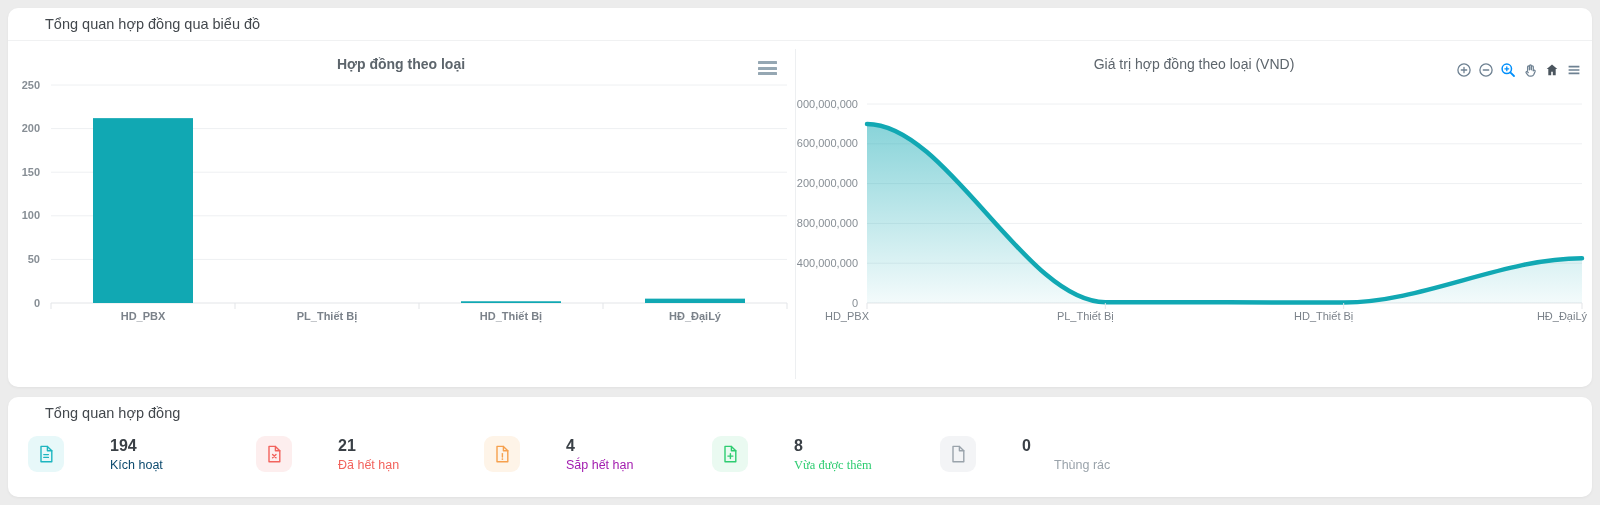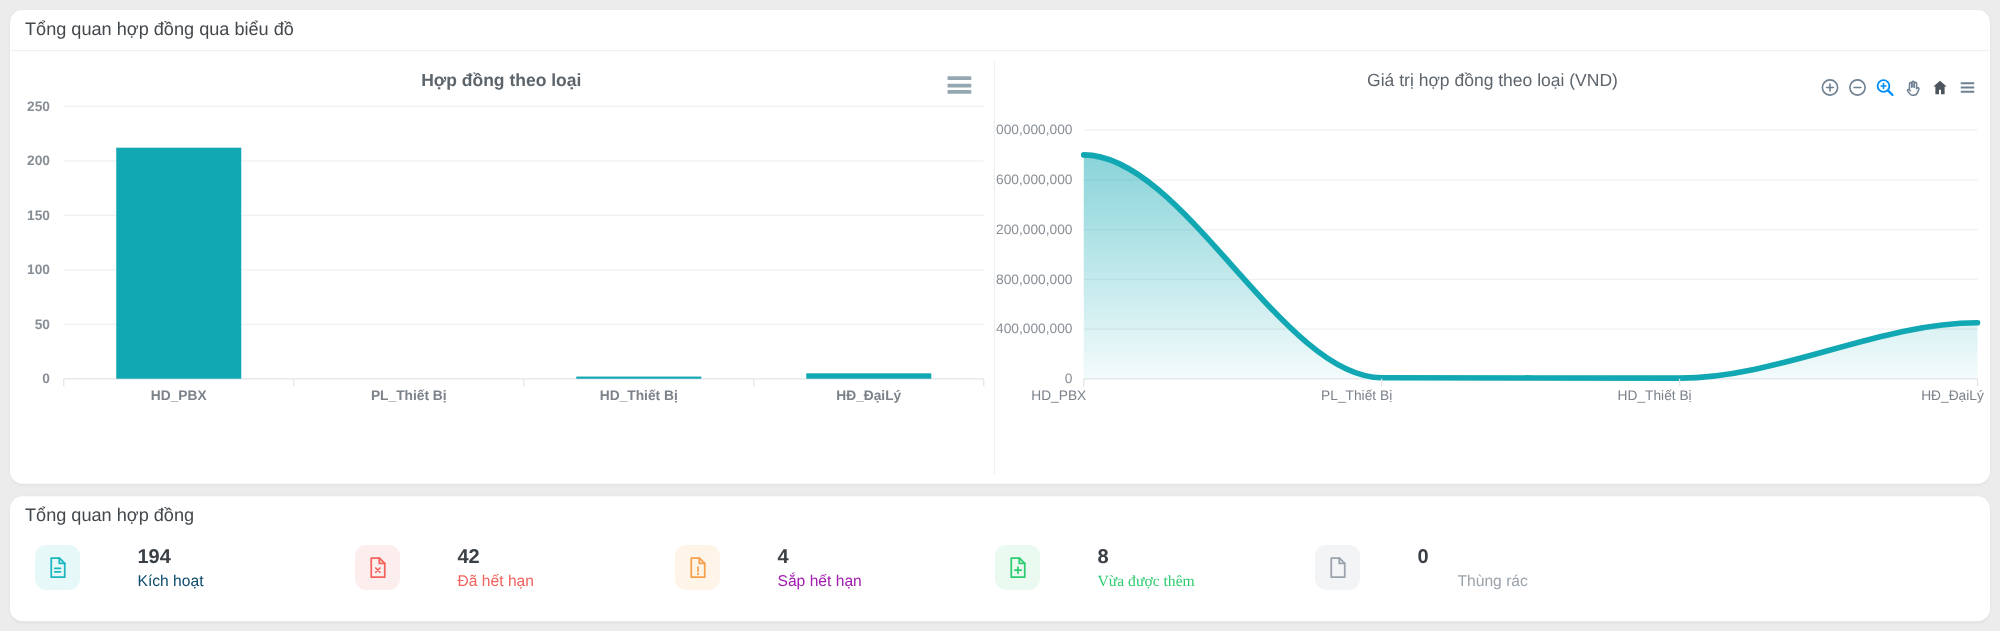--- a/index.html
+++ b/index.html
@@ -2,38 +2,38 @@
 <html><head>
 <meta charset="utf-8">
 <style>
   html,body{margin:0;padding:0;width:1600px;height:505px;overflow:hidden;
     background:#ececec;font-family:"Liberation Sans",sans-serif;}
   .page{position:relative;width:1600px;height:505px;}
   .card{position:absolute;left:8px;width:1584px;background:#ffffff;border-radius:10px;
     box-shadow:0 1px 3px rgba(0,0,0,.05);}
   .top-card{top:8px;height:379px;}
   .bottom-card{top:397px;height:100px;}
-  .card-title{padding:8px 20px 7px 12px;font-size:14.5px;line-height:17px;color:#43484d;font-weight:500;}
+  .card-title{padding:8px 20px 7px 37px;font-size:14.5px;line-height:17px;color:#43484d;font-weight:500;}
   .top-card .card-title{border-bottom:1px solid #f0f1f2;}
   .charts-row{display:flex;height:346px;}
   .chart-pane{position:relative;height:346px;}
   .left-pane{width:787px;font-weight:bold;}
   .v-divider{width:1px;background:#edeff1;height:330px;margin-top:8px;}
   .right-pane{flex:1;}
   .chart-pane svg.chart{display:block;width:100%;height:346px;}
   svg text{font-family:"Liberation Sans",sans-serif;}
   .tick-label{font-size:11px;fill:#878e95;}
   .cat-label{font-size:11px;fill:#7b828a;}
   .chart-title-text{font-size:14px;fill:#5d656c;}
   .mini-menu{position:absolute;top:20px;right:18px;width:19px;cursor:pointer;}
   .mini-menu i{display:block;height:3px;margin-bottom:2.5px;background:#8398a6;opacity:.85;border-radius:.5px;}
   .toolbar{position:absolute;top:20px;right:10px;display:flex;gap:5px;align-items:center;}
   .toolbar .tb-btn{width:17px;height:17px;display:flex;align-items:center;justify-content:center;cursor:pointer;}
   .stats-row{display:flex;padding-left:20px;margin-top:7px;}
-  .stat{width:256px;display:flex;align-items:flex-start;cursor:pointer;}
+  .stat{width:228px;display:flex;align-items:flex-start;cursor:pointer;}
   .stat-icon{width:36px;height:36px;border-radius:9px;display:flex;align-items:center;justify-content:center;flex:none;}
   .stat-text{margin-left:46px;padding-top:1px;}
   .stat-value{font-size:16px;font-weight:700;color:#3a4046;line-height:18px;}
   .stat-label{font-size:12.5px;margin-top:3px;line-height:14px;}
 </style>
 </head>
 <body>
 
 <div class="page">
 
@@ -170,21 +170,21 @@
         </div>
         <div class="stat">
           <div class="stat-icon" style="background: rgb(253, 238, 238);">
             <svg width="20" height="20" viewBox="0 0 20 20">
               <path d="M5 2.4h6.4l4.4 4.3v11H5Z" fill="none" stroke="#f2635d" stroke-width="1.4" stroke-linecap="round" stroke-linejoin="round"></path>
               <path d="M11.4 2.4v4.3h4.4" fill="none" stroke="#f2635d" stroke-width="1.4" stroke-linecap="round" stroke-linejoin="round"></path>
               <path fill="none" stroke="#f2635d" stroke-width="1.4" stroke-linecap="round" stroke-linejoin="round" d="M8.6 10.4l3.4 3.4M12 10.4l-3.4 3.4"></path>
             </svg>
           </div>
           <div class="stat-text">
-            <div class="stat-value">42</div>
+            <div class="stat-value">21</div>
             <div class="stat-label" style="color: rgb(242, 99, 93);">Đã hết hạn</div>
           </div>
         </div>
         <div class="stat">
           <div class="stat-icon" style="background: rgb(254, 244, 232);">
             <svg width="20" height="20" viewBox="0 0 20 20">
               <path d="M5 2.4h6.4l4.4 4.3v11H5Z" fill="none" stroke="#f6a04d" stroke-width="1.4" stroke-linecap="round" stroke-linejoin="round"></path>
               <path d="M11.4 2.4v4.3h4.4" fill="none" stroke="#f6a04d" stroke-width="1.4" stroke-linecap="round" stroke-linejoin="round"></path>
               <path fill="none" stroke="#f6a04d" stroke-width="1.4" stroke-linecap="round" stroke-linejoin="round" d="M10.4 9.6v3.4"></path>
               <circle fill="#f6a04d" stroke="none" stroke-width="1.4" stroke-linecap="round" stroke-linejoin="round" cx="10.4" cy="15.1" r="0.9"></circle>

